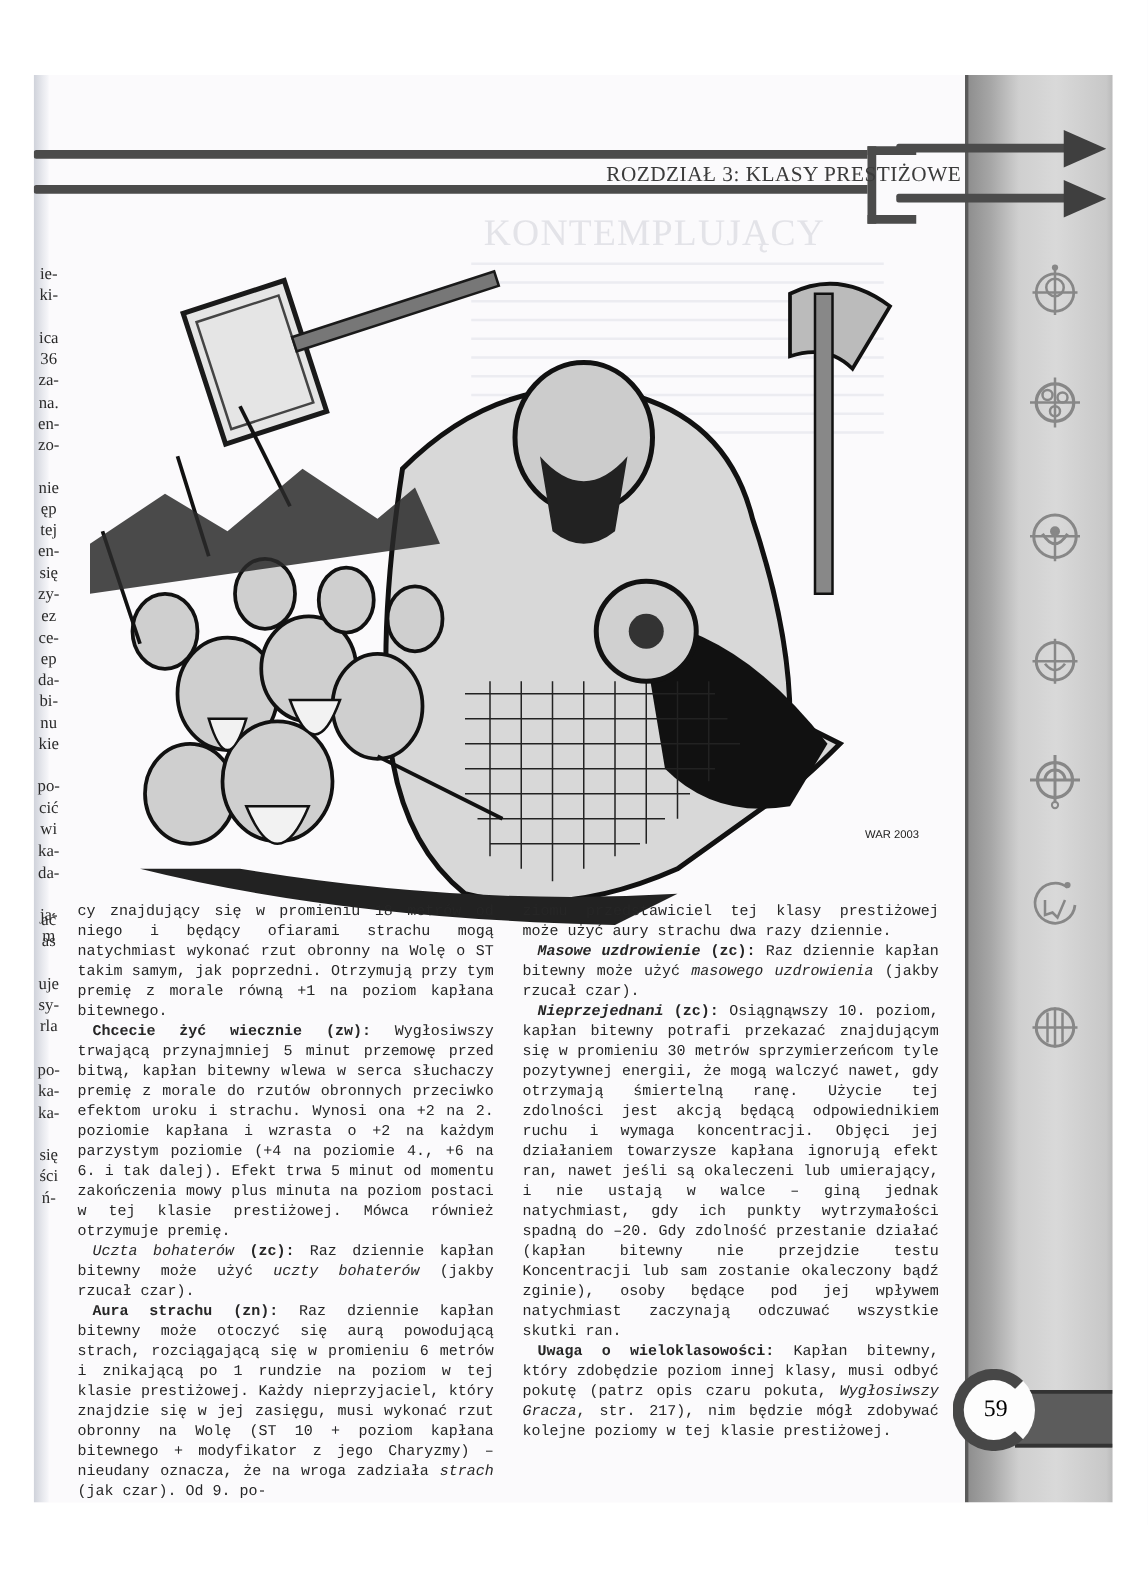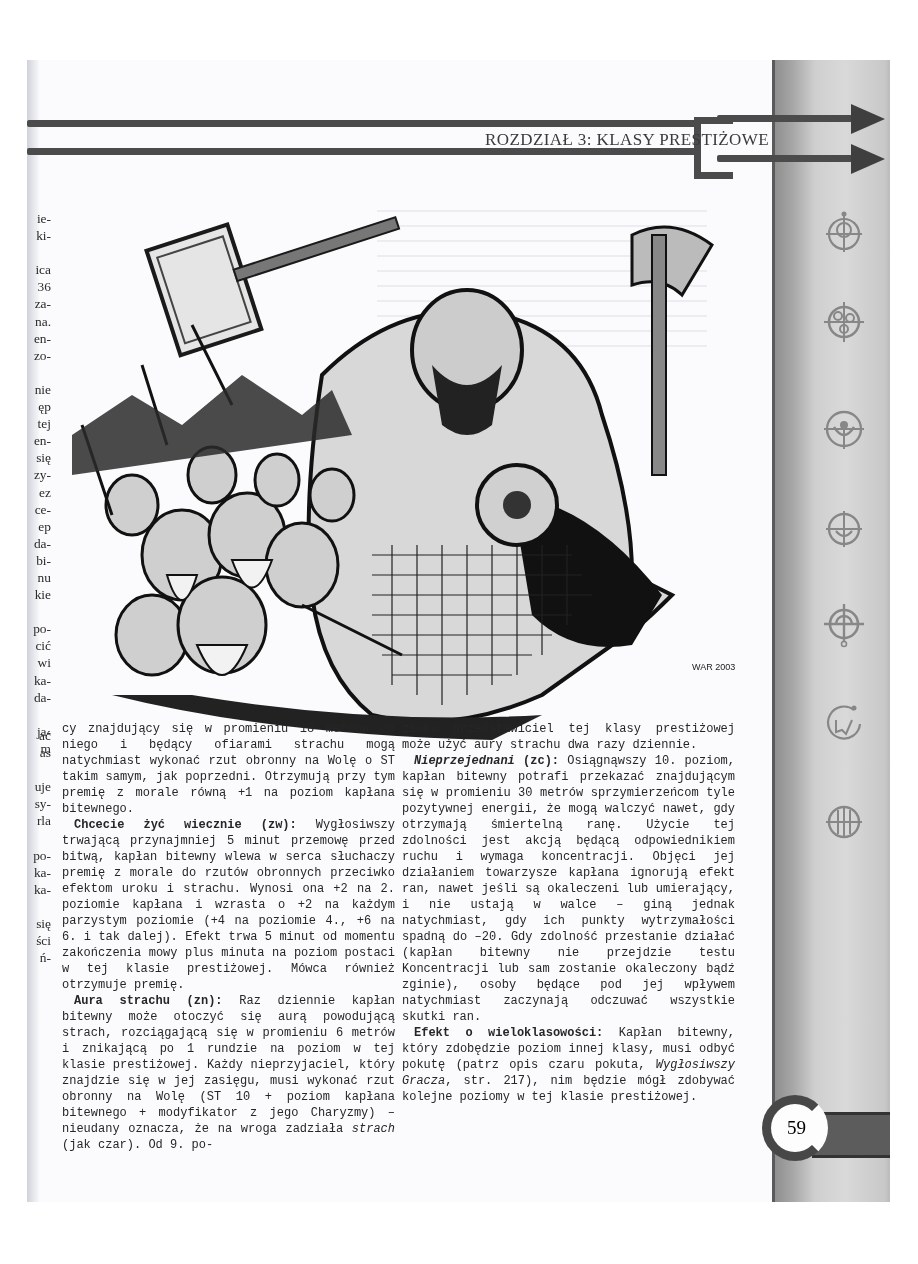--- a/index.html
+++ b/index.html
@@ -51,28 +51,28 @@
     letter-spacing: 1px;
   }
   .ghost-lines { position: absolute; left: 350px; top: 150px; width: 330px; }
   .ghost-lines div { height: 2px; background: #ececf1; margin-bottom: 13px; }
   
   .col {
     position: absolute; top: 661px; width: 333px; font-size: 12px; line-height: 16px;
     color: #262626; text-align: justify; font-family: Liberation Mono, monospace;
   }
   .col-left { left: 35px; }
-  .col-right { left: 375px; }
+  .col-right { left: 391px; }
   .col p { margin: 0; text-indent: 0; }
   .col p.ind { text-indent: 12px; }
   .b { font-weight: bold; }
   .i { font-style: italic; }
   .margin-frag {
     position: absolute; left: 0px; width: 24px; font-size: 13.4px; line-height: 17.1px;
-    color: #2a2a2a; text-align: right; overflow: hidden; white-space: nowrap;
+    color: #2a2a2a; text-align: center; overflow: hidden; white-space: nowrap;
   }
   .margin-frag span { display: block; height: 17.1px; }
   .pagenum-ring {
     position: absolute; left: 735px; top: 1035px; width: 66px; height: 66px; border-radius: 50%;
     border: 9px solid #474747; border-right-color: transparent; background: #fdfdfd;
     box-sizing: border-box;
   }
   .pagenum {
     position: absolute; left: 760px; top: 1057px; font-size: 19px; color: #000000;
   }
@@ -80,20 +80,21 @@
     position: absolute; left: 785px; top: 1052px; width: 78px; height: 40px; background: #5c5c5c;
     border-top: 3px solid #333; border-bottom: 3px solid #333;
   }
 </style>
 </head>
 <body>
 
 <div class="page">
   <div class="gutter"></div>
 
+  <div class="ghost-heading">KONTEMPLUJĄCY</div>
   <div class="ghost-lines">
     <div></div>
       <div></div>
       <div></div>
       <div></div>
       <div></div>
       <div></div>
       <div></div>
       <div></div>
       <div></div>
@@ -260,25 +261,27 @@
       <span>ka-</span>
       <span></span>
       <span>się</span>
       <span>ści</span>
       <span>ń-</span>
   </div>
 
   <div class="col col-left">
     <p>cy znajdujący się w promieniu 18 metrów od niego i będący ofiarami strachu mogą natychmiast wykonać rzut obronny na Wolę o ST takim samym, jak poprzedni. Otrzymują przy tym premię z morale równą +1 na poziom kapłana bitewnego.</p>
     <p class="ind"><span class="b">Chcecie żyć wiecznie</span> <span class="b">(zw):</span><span> Wygłosiwszy trwającą przynajmniej 5 minut przemowę przed bitwą, kapłan bitewny wlewa w serca słuchaczy premię z morale do rzutów obronnych przeciwko efektom uroku i strachu. Wynosi ona +2 na 2. poziomie kapłana i wzrasta o +2 na każdym parzystym poziomie (+4 na poziomie 4., +6 na 6. i tak dalej). Efekt trwa 5 minut od momentu zakończenia mowy plus minuta na poziom postaci w tej klasie prestiżowej. Mówca również otrzymuje premię.</span></p>
+    <p class="ind"><span class="i">Uczta bohaterów</span> <span class="b">(zc):</span><span> Raz dziennie kapłan bitewny może użyć </span><span class="i">uczty bohaterów</span><span> (jakby rzucał czar).</span></p>
     <p class="ind"><span class="b">Aura strachu</span> <span class="b">(zn):</span><span> Raz dziennie kapłan bitewny może otoczyć się aurą powodującą strach, rozciągającą się w promieniu 6 metrów i znikającą po 1 rundzie na poziom w tej klasie prestiżowej. Każdy nieprzyjaciel, który znajdzie się w jej zasięgu, musi wykonać rzut obronny na Wolę (ST 10 + poziom kapłana bitewnego + modyfikator z jego Charyzmy) – nieudany oznacza, że na wroga zadziała </span><span class="i">strach</span><span> (jak czar). Od 9. po-</span></p>
   </div>
 
   <div class="col col-right">
     <p>ziomu przedstawiciel tej klasy prestiżowej może użyć aury strachu dwa razy dziennie.</p>
+    <p class="ind"><span class="b i">Masowe uzdrowienie</span> <span class="b">(zc):</span><span> Raz dziennie kapłan bitewny może użyć </span><span class="i">masowego uzdrowienia</span><span> (jakby rzucał czar).</span></p>
     <p class="ind"><span class="b i">Nieprzejednani</span> <span class="b">(zc):</span><span> Osiągnąwszy 10. poziom, kapłan bitewny potrafi przekazać znajdującym się w promieniu 30 metrów sprzymierzeńcom tyle pozytywnej energii, że mogą walczyć nawet, gdy otrzymają śmiertelną ranę. Użycie tej zdolności jest akcją będącą odpowiednikiem ruchu i wymaga koncentracji. Objęci jej działaniem towarzysze kapłana ignorują efekt ran, nawet jeśli są okaleczeni lub umierający, i nie ustają w walce – giną jednak natychmiast, gdy ich punkty wytrzymałości spadną do –20. Gdy zdolność przestanie działać (kapłan bitewny nie przejdzie testu Koncentracji lub sam zostanie okaleczony bądź zginie), osoby będące pod jej wpływem natychmiast zaczynają odczuwać wszystkie skutki ran.</span></p>
-    <p class="ind"><span class="b">Efekt o wieloklasowości:</span><span> Kapłan bitewny, który zdobędzie poziom innej klasy, musi odbyć pokutę (patrz opis czaru pokuta, </span><span class="i">Wygłosiwszy Gracza</span><span>, str. 217), nim będzie mógł zdobywać kolejne poziomy w tej klasie prestiżowej.</span></p>
+    <p class="ind"><span class="b">Uwaga o wieloklasowości:</span><span> Kapłan bitewny, który zdobędzie poziom innej klasy, musi odbyć pokutę (patrz opis czaru pokuta, </span><span class="i">Wygłosiwszy Gracza</span><span>, str. 217), nim będzie mógł zdobywać kolejne poziomy w tej klasie prestiżowej.</span></p>
   </div>
 
   <div class="bar-right"></div>
   <div class="pagenum-ring"></div>
   <div class="pagenum">59</div>
 </div>
 
 </body></html>

